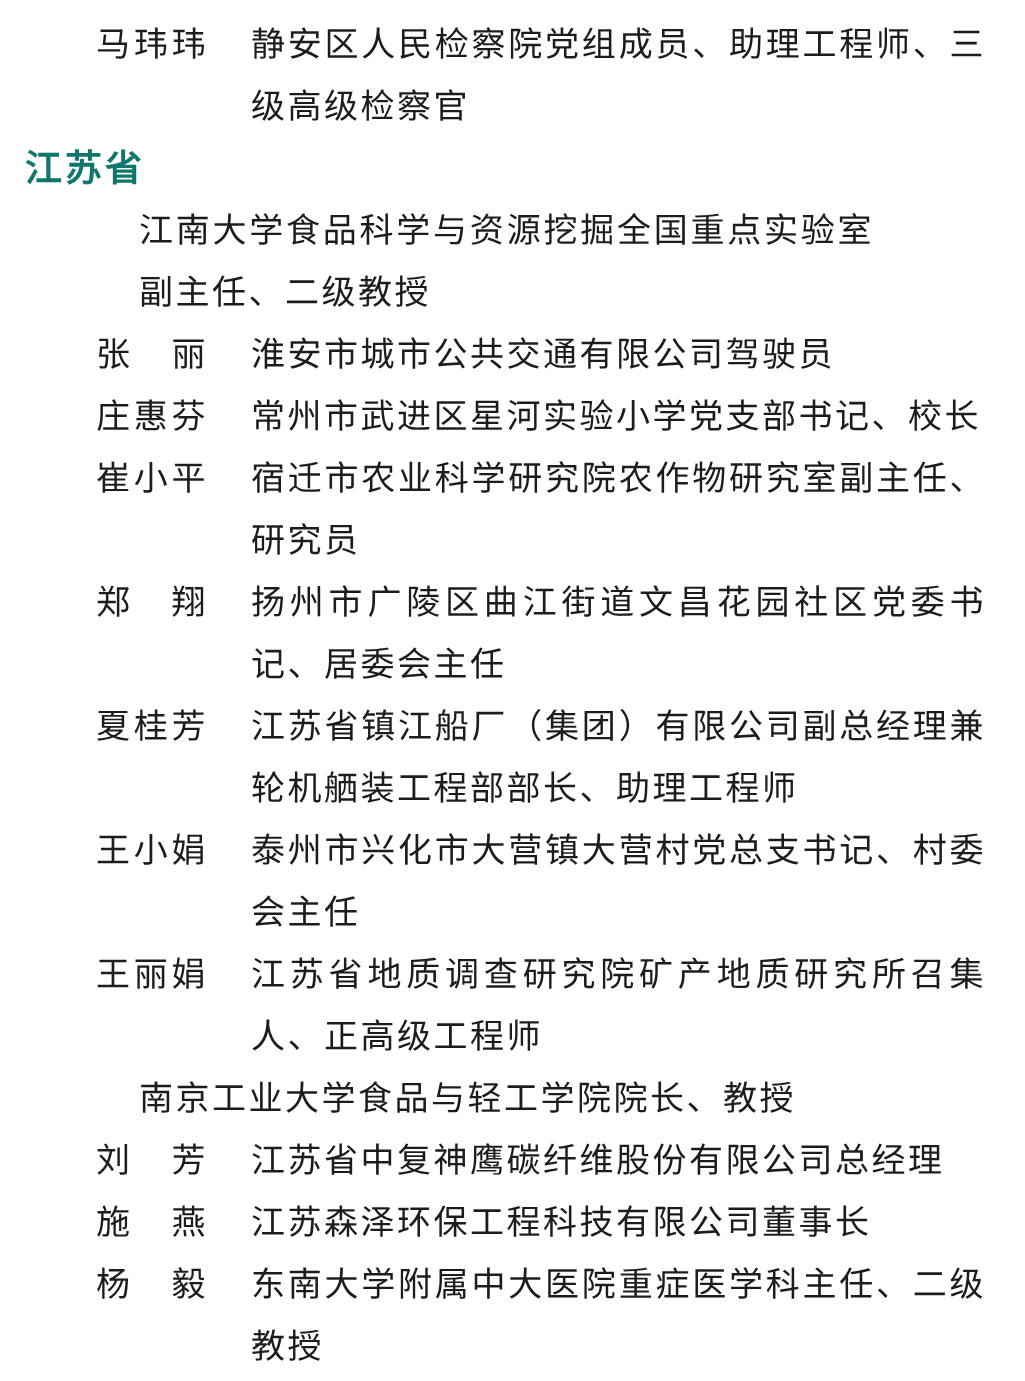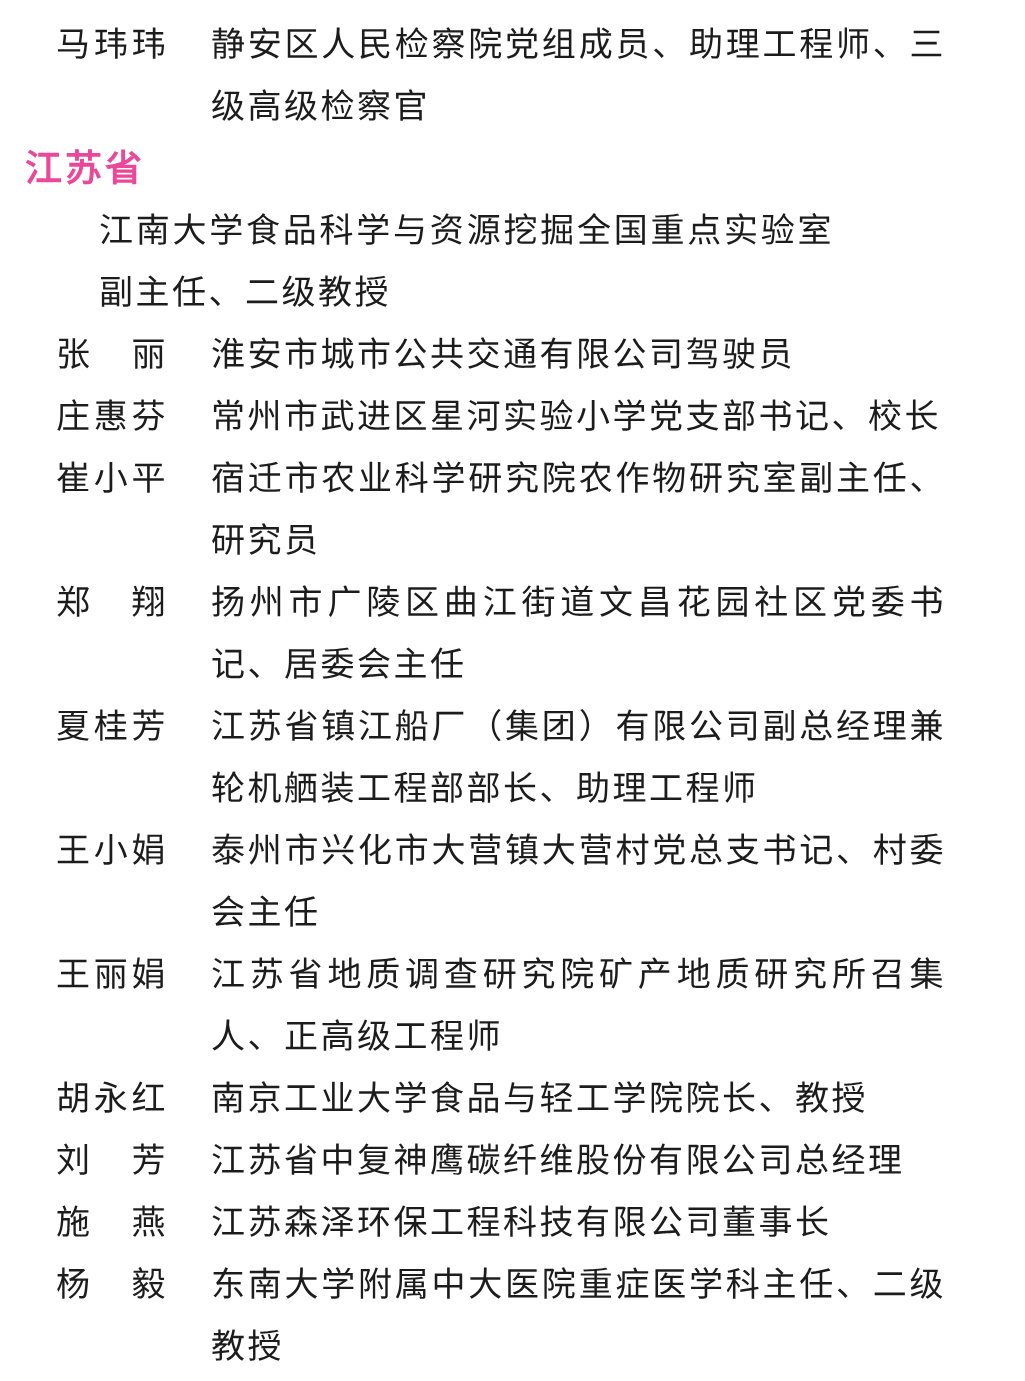--- a/index.html
+++ b/index.html
@@ -17,21 +17,21 @@
     overflow: hidden;
     color: #1c1c1c;
     font-family: "Liberation Serif", "DejaVu Serif", serif;
   }
   .honor-list {
     width: 100%;
   }
   .entry {
     display: flex;
     align-items: flex-start;
-    padding-left: 56px;
+    padding-left: 96px;
     font-size: 34px;
     line-height: 62px;
     letter-spacing: 2.5px;
   }
   .entry .name {
     flex: 0 0 112px;
     width: 112px;
     text-align: justify;
     text-align-last: justify;
     white-space: nowrap;
@@ -44,21 +44,21 @@
     word-break: break-all;
     overflow-wrap: anywhere;
   }
   .section-header {
     padding-left: 25px;
     font-family: "Liberation Sans", "DejaVu Sans", sans-serif;
     font-weight: 700;
     font-size: 37px;
     line-height: 62px;
     letter-spacing: 3px;
-    color: #ec4899;
+    color: #0f766e;
   }
 </style>
 </head>
 <body>
 
 <div class="page">
   <div class="honor-list" id="honor-list">
       <div class="entry">
         <div class="name">马玮玮</div>
         <div class="desc">静安区人民检察院党组成员、助理工程师、三级高级检察官</div>
@@ -89,21 +89,20 @@
       </div>
       <div class="entry">
         <div class="name">王小娟</div>
         <div class="desc">泰州市兴化市大营镇大营村党总支书记、村委会主任</div>
       </div>
       <div class="entry">
         <div class="name">王丽娟</div>
         <div class="desc">江苏省地质调查研究院矿产地质研究所召集人、正高级工程师</div>
       </div>
       <div class="entry">
-        <div class="name">胡永红</div>
         <div class="desc">南京工业大学食品与轻工学院院长、教授</div>
       </div>
       <div class="entry">
         <div class="name">刘 芳</div>
         <div class="desc">江苏省中复神鹰碳纤维股份有限公司总经理</div>
       </div>
       <div class="entry">
         <div class="name">施 燕</div>
         <div class="desc">江苏森泽环保工程科技有限公司董事长</div>
       </div>

